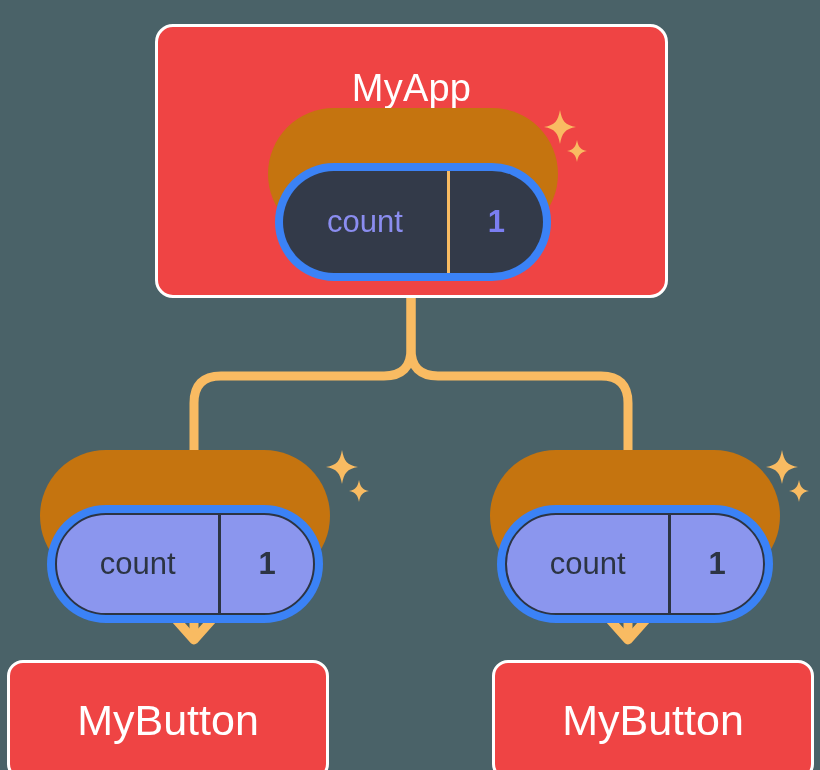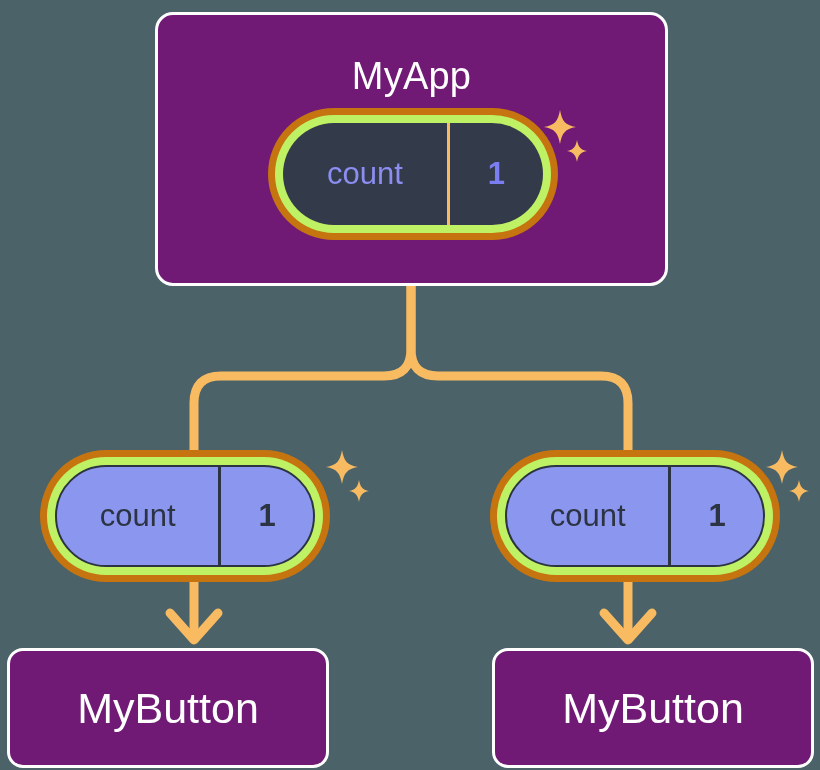--- a/index.html
+++ b/index.html
@@ -19,24 +19,25 @@
     position: absolute;
     left: 0; top: 0;
     width: 820px;
     height: 770px;
     pointer-events: none;
   }
 
   
   .node-card {
     position: absolute;
-    background: #701a75;
+    background: #ef4444;
     border: 3px solid #ffffff;
     border-radius: 16px;
     box-sizing: border-box;
+    margin-top: 12px;
   }
   #card-myapp {
     left: 155px; top: 12px;
     width: 513px; height: 274px;
     border-radius: 18px;
   }
   #card-btn-left {
     left: 7px; top: 648px;
     width: 322px; height: 120px;
   }
@@ -73,24 +74,25 @@
   .pill-outer {
     position: absolute;
     background: #c5740f;
     border-radius: 999px;
     box-sizing: border-box;
     padding: 7px;
   }
   .pill-mid {
     width: 100%;
     height: 100%;
-    background: #bef264;
+    background: #3b82f6;
     border-radius: 999px;
     box-sizing: border-box;
     padding: 8px;
+    margin-top: 48px;
   }
   .pill-inner {
     position: relative;
     width: 100%;
     height: 100%;
     border-radius: 999px;
     box-sizing: border-box;
     display: flex;
     align-items: stretch;
     overflow: hidden;

